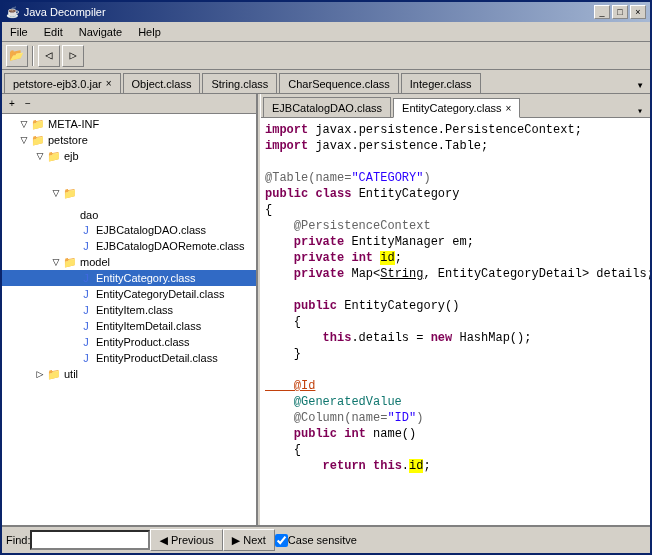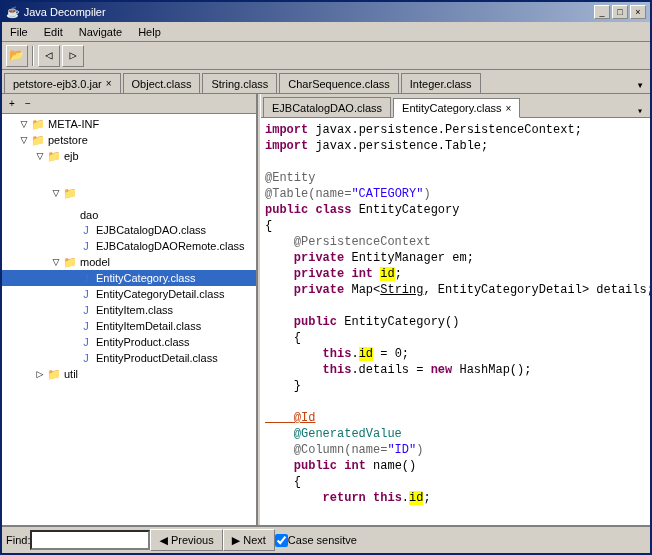--- a/index.html
+++ b/index.html
@@ -411,23 +411,20 @@
       <div class="code-line">
             <span class="code-text"><span style="color: rgb(127, 0, 85); font-weight: bold;">import</span><span> javax.persistence.PersistenceContext;</span></span>
           </div>
           <div class="code-line">
             <span class="code-text"><span style="color: rgb(127, 0, 85); font-weight: bold;">import</span><span> javax.persistence.Table;</span></span>
           </div>
           <div class="code-line">
             <span class="code-text"> </span>
           </div>
           <div class="code-line">
-            <span class="code-text"><span style="color: rgb(100, 100, 100);">@Entity</span></span>
-          </div>
-          <div class="code-line">
             <span class="code-text"><span style="color: rgb(100, 100, 100);">@Table(name=</span><span style="color: rgb(42, 0, 255);">"CATEGORY"</span><span style="color: rgb(100, 100, 100);">)</span></span>
           </div>
           <div class="code-line">
             <span class="code-text"><span style="color: rgb(127, 0, 85); font-weight: bold;">public</span><span> </span><span style="color: rgb(127, 0, 85); font-weight: bold;">class</span><span> EntityCategory</span></span>
           </div>
           <div class="code-line">
             <span class="code-text">{</span>
           </div>
           <div class="code-line">
             <span class="code-text"><span style="color: rgb(100, 100, 100);">    @PersistenceContext</span></span>
@@ -442,23 +439,20 @@
             <span class="code-text"><span>    </span><span style="color: rgb(127, 0, 85); font-weight: bold;">private</span><span> Map&lt;</span><span style="text-decoration: underline;">String</span><span>, EntityCategoryDetail&gt; details;</span></span>
           </div>
           <div class="code-line">
             <span class="code-text"> </span>
           </div>
           <div class="code-line">
             <span class="code-text"><span>    </span><span style="color: rgb(127, 0, 85); font-weight: bold;">public</span><span> EntityCategory()</span></span>
           </div>
           <div class="code-line">
             <span class="code-text">    {</span>
-          </div>
-          <div class="code-line">
-            <span class="code-text"><span>        </span><span style="color: rgb(127, 0, 85); font-weight: bold;">this</span><span>.</span><span style="background: rgb(255, 255, 0);">id</span><span> = 0;</span></span>
           </div>
           <div class="code-line">
             <span class="code-text"><span>        </span><span style="color: rgb(127, 0, 85); font-weight: bold;">this</span><span>.details = </span><span style="color: rgb(127, 0, 85); font-weight: bold;">new</span><span> HashMap();</span></span>
           </div>
           <div class="code-line">
             <span class="code-text">    }</span>
           </div>
           <div class="code-line">
             <span class="code-text"> </span>
           </div>

